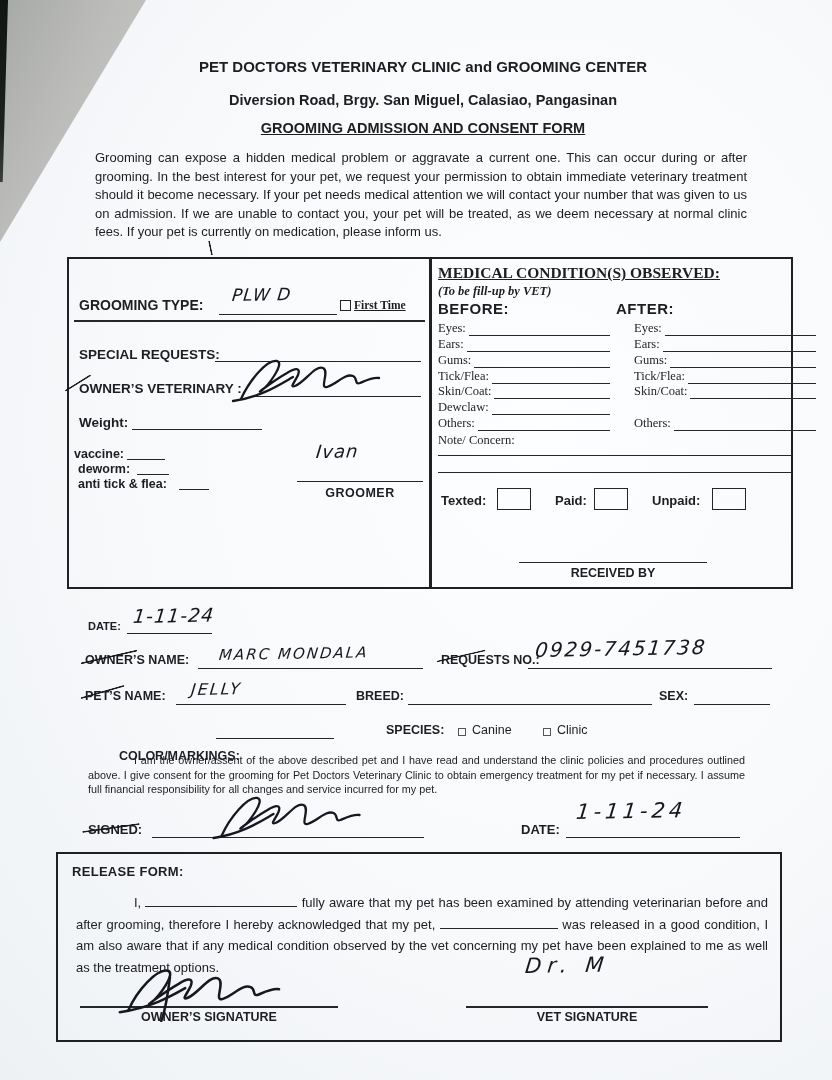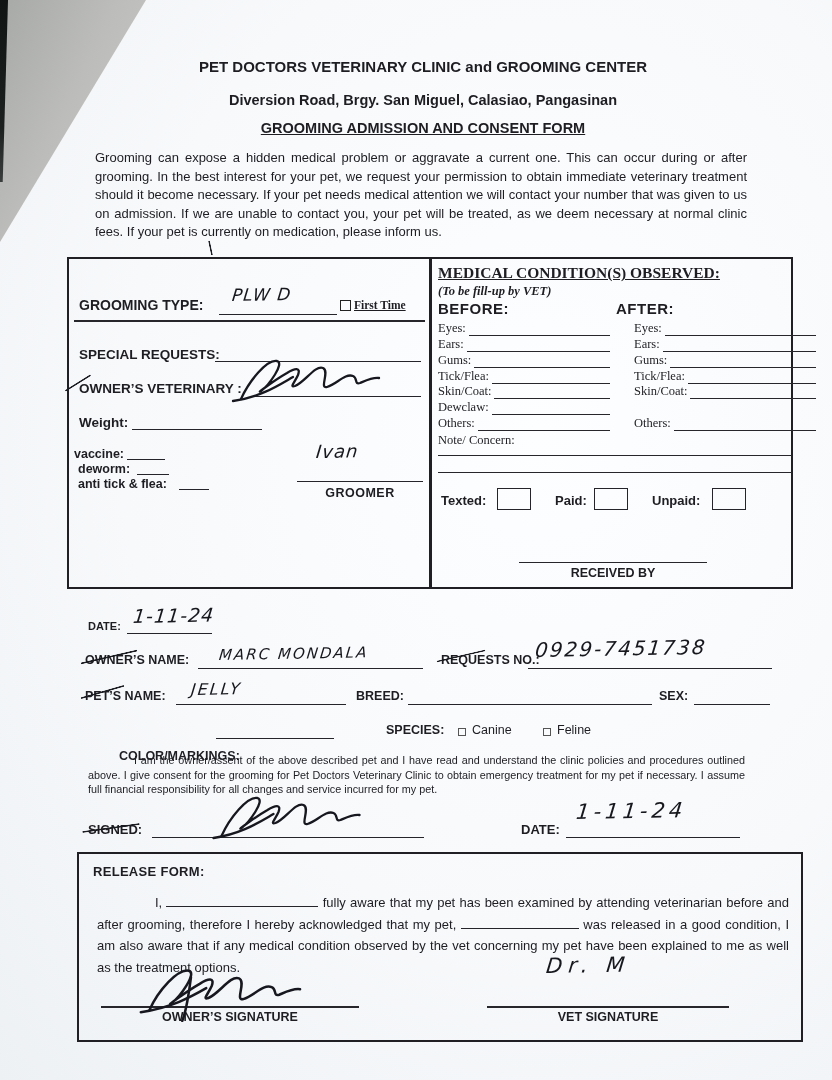--- a/index.html
+++ b/index.html
@@ -211,36 +211,36 @@
   <span class="abs line" style="left:408px; top:685px; width:244px; height:20px;"></span>
   <span class="abs fieldlabel" style="left:659px; top:689px;">SEX:</span>
   <span class="abs line" style="left:694px; top:685px; width:76px; height:20px;"></span>
 
   <span class="abs fieldlabel" style="left:85px; top:749px;margin-left:34px;">COLOR/MARKINGS:</span>
   <span class="abs line" style="left:216px; top:719px; width:118px; height:20px;"></span>
   <span class="abs fieldlabel" style="left:386px; top:723px;">SPECIES:</span>
   <span class="abs sq" style="left:458px; top:728px;"></span>
   <span class="abs" style="left:472px; top:723px; font-size:12.5px;">Canine</span>
   <span class="abs sq" style="left:543px; top:728px;"></span>
-  <span class="abs" style="left:557px; top:723px; font-size:12.5px;">Feline</span>
+  <span class="abs" style="left:557px; top:723px; font-size:12.5px;">Clinic</span>
 
   <div class="abs just" style="left:88px; top:753px; width:657px; font-size:10.8px; line-height:14.6px; text-indent:46px;">I am the owner/assent of the above described pet and I have read and understand the clinic policies and procedures outlined above. I give consent for the grooming for Pet Doctors Veterinary Clinic to obtain emergency treatment for my pet if necessary. I assume full financial responsibility for all changes and service incurred for my pet.</div>
 
   <span class="abs b" style="left:88px; top:822px; font-size:13px;">SIGNED:</span>
   <div class="slash" style="left:82px; top:827px; width:58px; transform:rotate(-8deg);"></div>
   <span class="abs line" style="left:152px; top:816px; width:272px; height:22px;"></span>
   <svg class="abs sig" style="left:200px; top:788px;" width="175" height="52" viewBox="0 0 160 52">
     <path d="M14,48 C22,30 40,8 50,10 C58,12 42,34 34,40 C28,44 46,30 60,22 C68,17 74,16 71,24 C68,31 62,37 68,35 C78,31 88,14 96,17 C103,20 92,38 100,36 C110,33 118,22 126,25 C131,27 127,34 133,32 C140,29 146,26 152,27"></path>
     <path d="M6,50 C34,46 52,34 66,26"></path>
   </svg>
   <span class="abs b" style="left:521px; top:822px; font-size:13px;">DATE:</span>
   <span class="abs line" style="left:566px; top:816px; width:174px; height:22px;"></span>
   <span class="abs hw" style="left:575px; top:800px; font-size:21px; letter-spacing:4px;">1-11-24</span>
 
-  <div class="abs" style="left:77px; top:852px; width:726px; height:190px; border:2.5px solid #202024;">
+  <div class="abs" style="left:56px; top:852px; width:726px; height:190px; border:2.5px solid #202024;">
     <span class="abs b" style="left:14px; top:10px; font-size:13px; letter-spacing:.3px;">RELEASE FORM:</span>
     <p class="abs just" style="left:18px; top:38px; width:692px; font-size:13px; line-height:21.5px; text-indent:58px;"><span>I,</span>
       <span class="line" style="display:inline-block; width:152px; height:11px;"></span>
       <span>fully aware that my pet has been examined by attending veterinarian before and after grooming, therefore I hereby acknowledged that my pet,</span>
       <span class="line" style="display:inline-block; width:118px; height:11px;"></span>
       <span>was released in a good condition, I am also aware that if any medical condition observed by the vet concerning my pet have been explained to me as well as the treatment options.</span>
     </p>
 
     <div class="abs" style="left:22px; top:152px; width:258px; border-top:2px solid #26262b;"></div>
     <span class="abs b center" style="left:22px; top:156px; width:258px; font-size:12.5px;">OWNER’S SIGNATURE</span>

